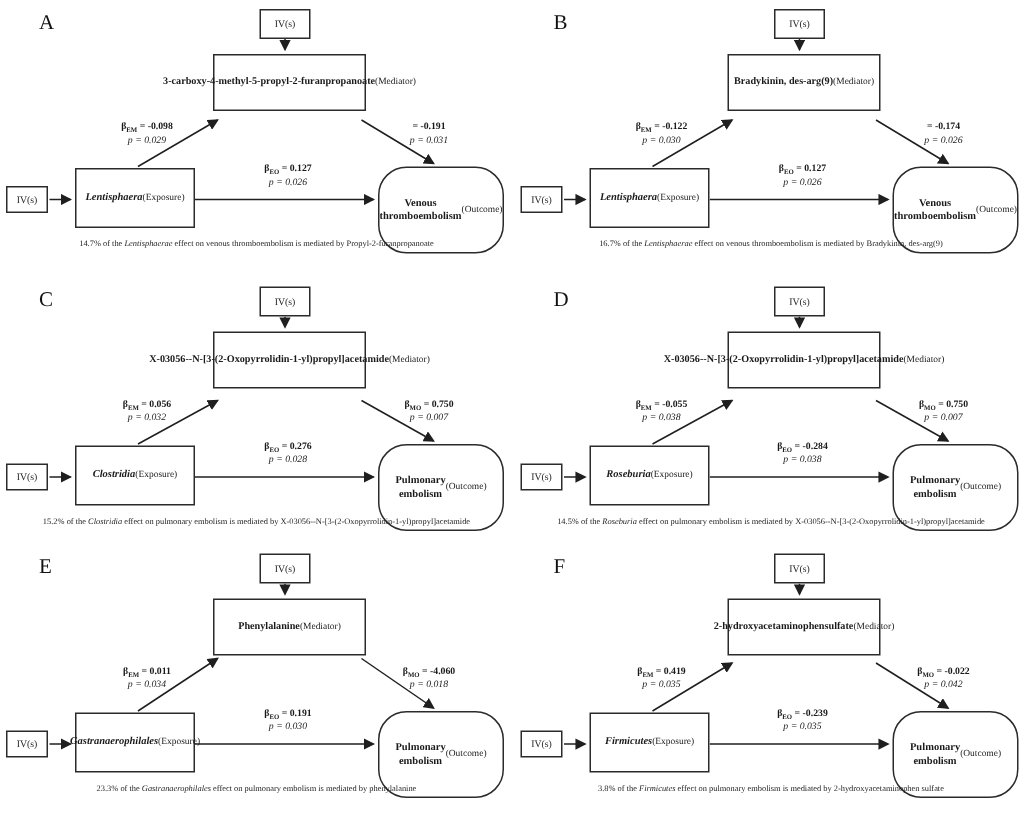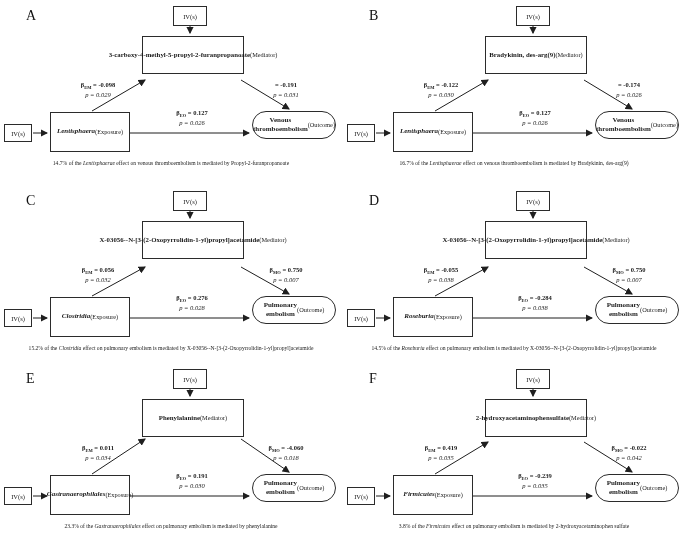--- a/index.html
+++ b/index.html
@@ -8,21 +8,21 @@
   .panel{position:absolute;width:342px;height:182px;}
   .arrows{position:absolute;left:0;top:0;width:342px;height:182px;}
   .arrows line{stroke:#1f1f1f;stroke-width:1;}
   .plabel{position:absolute;left:26px;top:8px;font-size:14px;color:#111;}
   .box{position:absolute;border:1px solid #2b2b2b;background:#fff;box-sizing:border-box;
        display:flex;align-items:center;justify-content:center;text-align:center;}
   .iv-top{left:173px;top:6px;width:34px;height:20px;font-size:6.5px;}
   .iv-left{left:4px;top:124px;width:28px;height:18px;font-size:6.5px;}
   .mediator{left:142px;top:36px;width:102px;min-height:38px;padding:3px 1px;}
   .exposure{left:50px;top:112px;width:80px;height:40px;}
-  .outcome{left:252px;top:111px;width:84px;height:28px;padding:13px;border-radius:19px;}
+  .outcome{left:252px;top:111px;width:84px;height:58px;padding:13px;border-radius:19px;}
   .bname{font-weight:bold;font-size:6.8px;line-height:1.35;white-space:nowrap;}
   .bname-wrap{font-weight:bold;font-size:7px;line-height:1.35;}
   .italic{font-style:italic;}
   .brole{font-size:6.3px;line-height:1.4;}
   .coef{position:absolute;width:84px;text-align:center;font-size:6.5px;line-height:1.35;}
   .coef-em{left:56px;top:81px;}
   .coef-mo{left:244px;top:81px;}
   .coef-eo{left:150px;top:109px;}
   .cline{font-weight:bold;}
   .cline sub{font-size:4.5px;font-weight:bold;}

